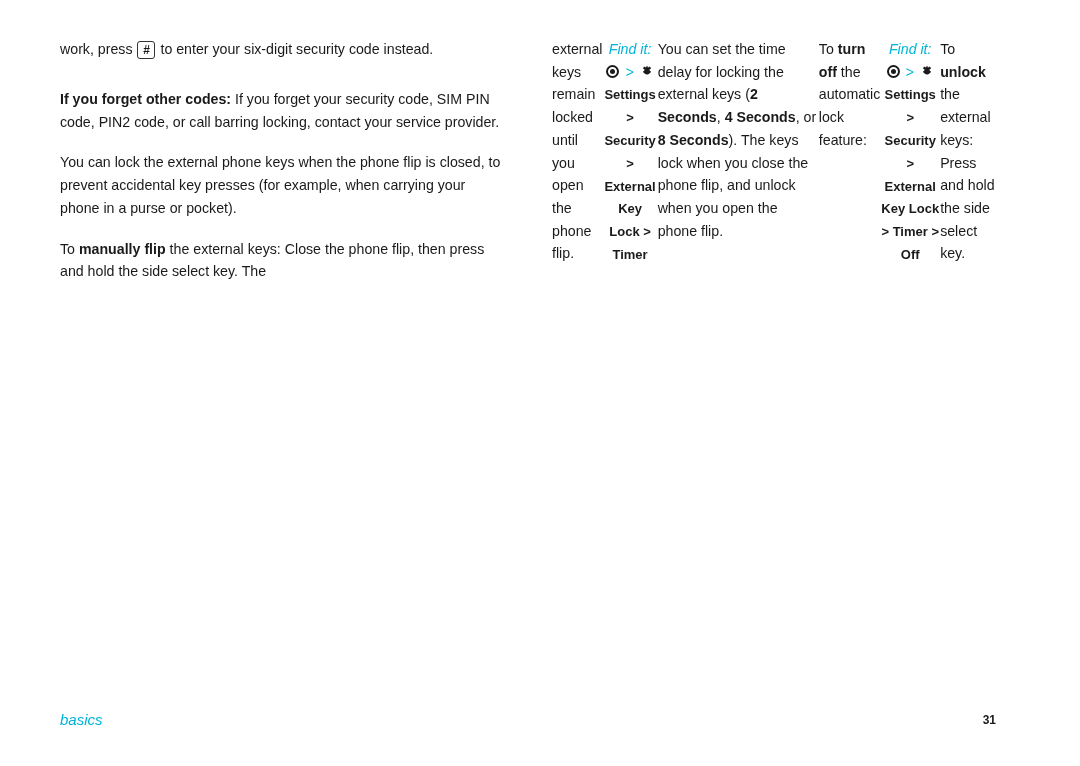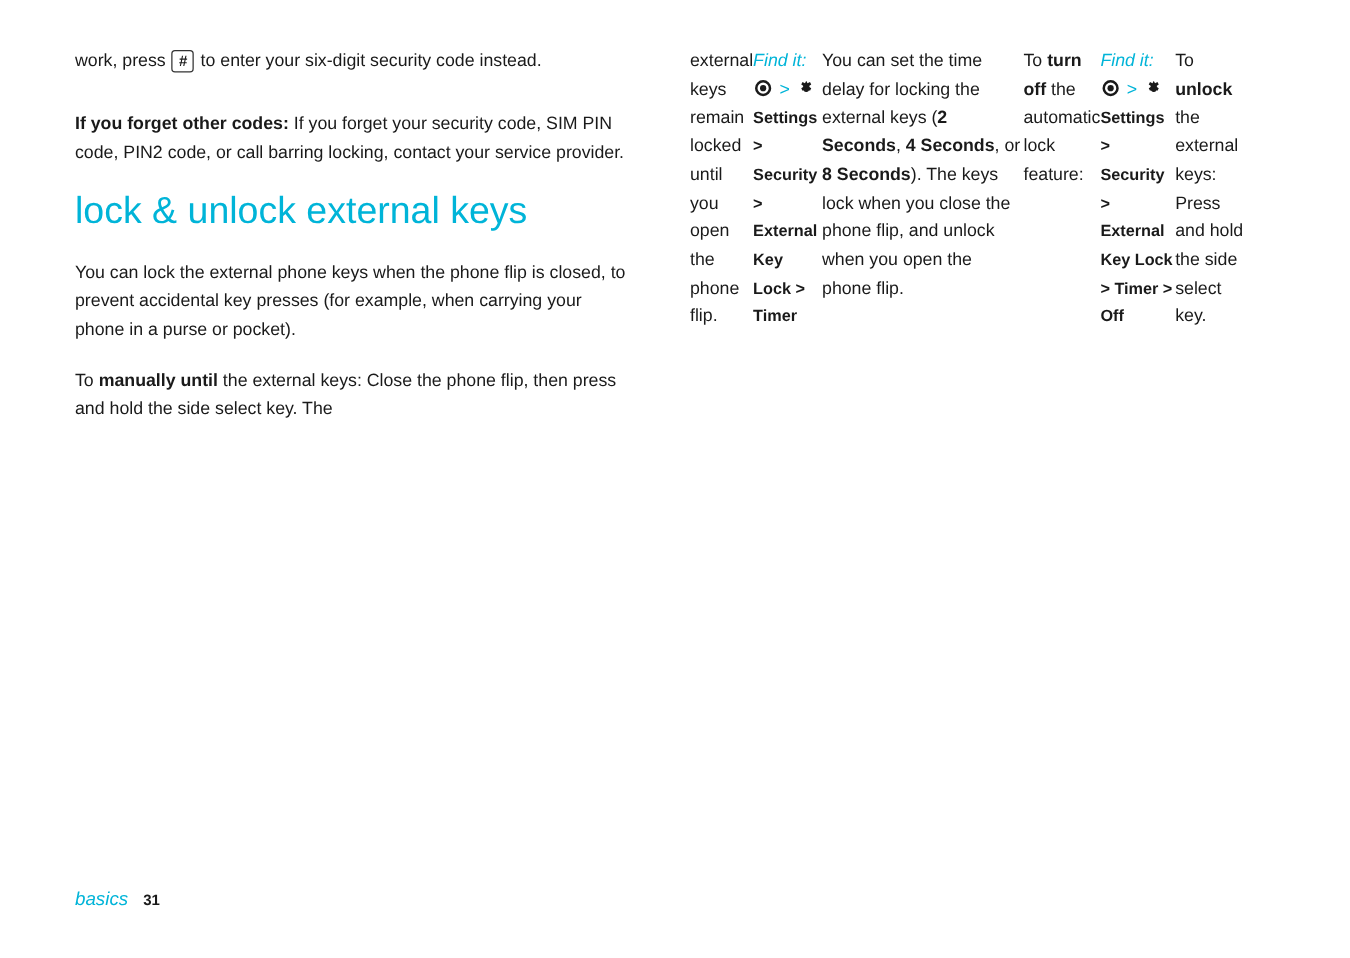--- a/index.html
+++ b/index.html
@@ -90,20 +90,21 @@
     }
 
     .body-text .italic-bold {
       font-weight: bold;
     }
 
     .find-it-block {
       margin-bottom: 18px;
       font-size: 14.2px;
       line-height: 1.6;
+      text-align: center;
     }
 
     .find-it-label {
       color: #00b4d8;
       font-style: italic;
     }
 
     .find-it-path {
       font-weight: bold;
       font-size: 13px;
@@ -111,24 +112,25 @@
 
     .right-intro {
       font-size: 14.2px;
       line-height: 1.6;
       color: #1a1a1a;
       margin-bottom: 18px;
     }
 
     .footer {
       display: flex;
-      justify-content: flex-start;
+      justify-content: space-between;
       align-items: center;
       padding-top: 8px;
       margin-top: auto;
+      gap: 32px;
     }
 
     .footer-basics {
       color: #00b4d8;
       font-size: 15px;
       font-style: italic;
     }
 
     .footer-page {
       font-size: 12px;
@@ -180,26 +182,25 @@
       <div class="intro-text">
         <span>work, press</span>
         <span class="key-icon">#</span>
         <span>to enter your six-digit security code instead.</span>
       </div>
 
       <div class="body-text">
         <span class="bold">If you forget other codes:</span><span> If you forget your security code, SIM PIN code, PIN2 code, or call barring locking, contact your service provider.</span>
       </div>
 
-      <div class="section-heading">lock &amp; unlock external keys</div>
 
       <div class="body-text">You can lock the external phone keys when the phone flip is closed, to prevent accidental key presses (for example, when carrying your phone in a purse or pocket).</div>
 
       <div class="body-text">
-        <span>To </span><span class="bold">manually until</span><span> the external keys: Close the phone flip, then press and hold the side select key. The</span>
+        <span>To </span><span class="bold">manually flip</span><span> the external keys: Close the phone flip, then press and hold the side select key. The</span>
       </div>
 
     </div>
 
     <div class="right-col">
 
       <div class="right-intro">external keys remain locked until you open the phone flip.</div>
 
 
       <div class="find-it-block">

